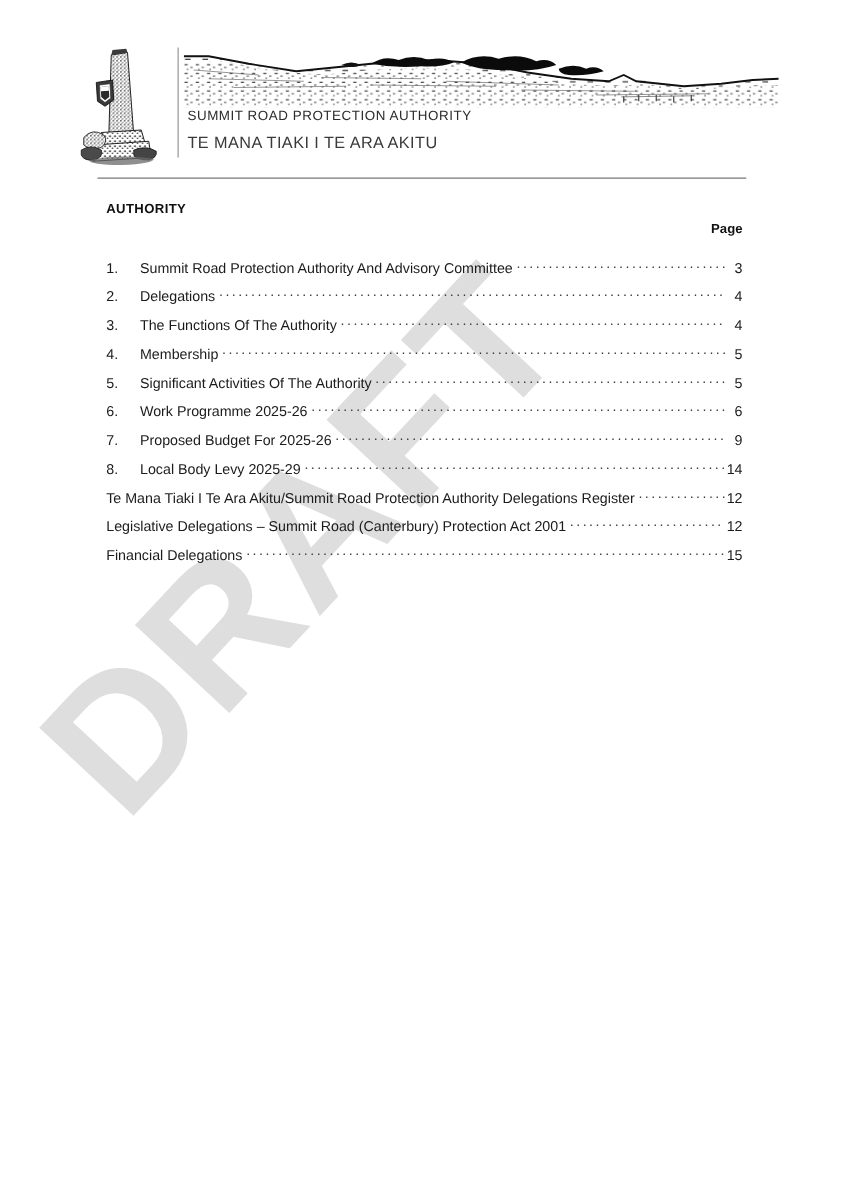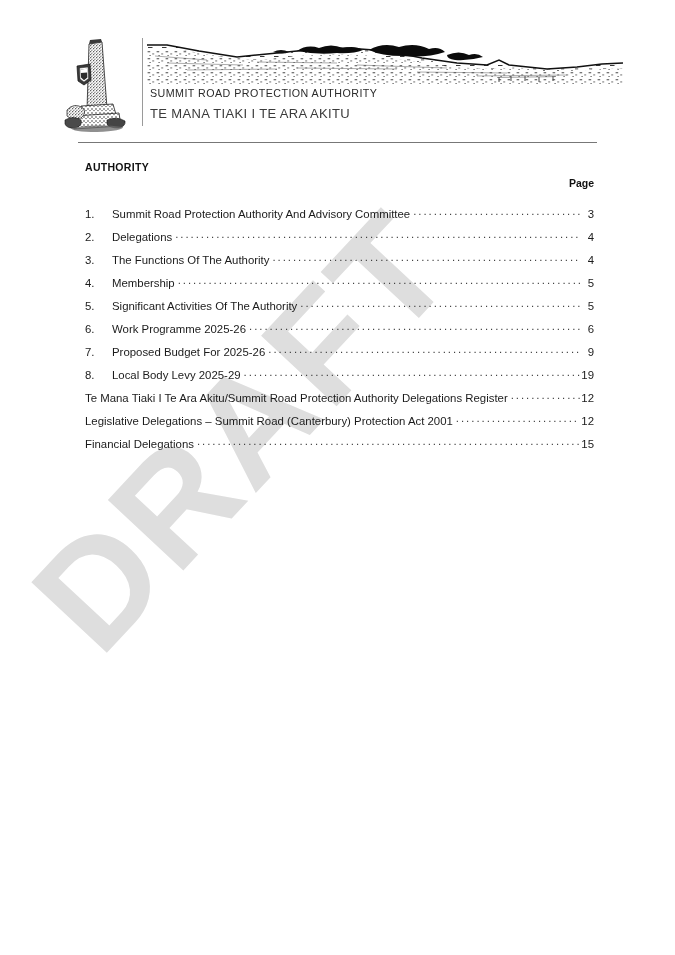--- a/index.html
+++ b/index.html
@@ -298,21 +298,21 @@
         <div class="toc-row">
           <span class="toc-num">7.</span>
           <span class="toc-title">Proposed Budget For 2025-26</span>
           <span class="toc-leader"></span>
           <span class="toc-page">9</span>
         </div>
         <div class="toc-row">
           <span class="toc-num">8.</span>
           <span class="toc-title">Local Body Levy 2025-29</span>
           <span class="toc-leader"></span>
-          <span class="toc-page">19</span>
+          <span class="toc-page">14</span>
         </div>
         <div class="toc-row unnumbered">
           <span class="toc-title">Te Mana Tiaki I Te Ara Akitu/Summit Road Protection Authority Delegations Register</span>
           <span class="toc-leader"></span>
           <span class="toc-page">12</span>
         </div>
         <div class="toc-row unnumbered">
           <span class="toc-title">Legislative Delegations – Summit Road (Canterbury) Protection Act 2001</span>
           <span class="toc-leader"></span>
           <span class="toc-page">12</span>

